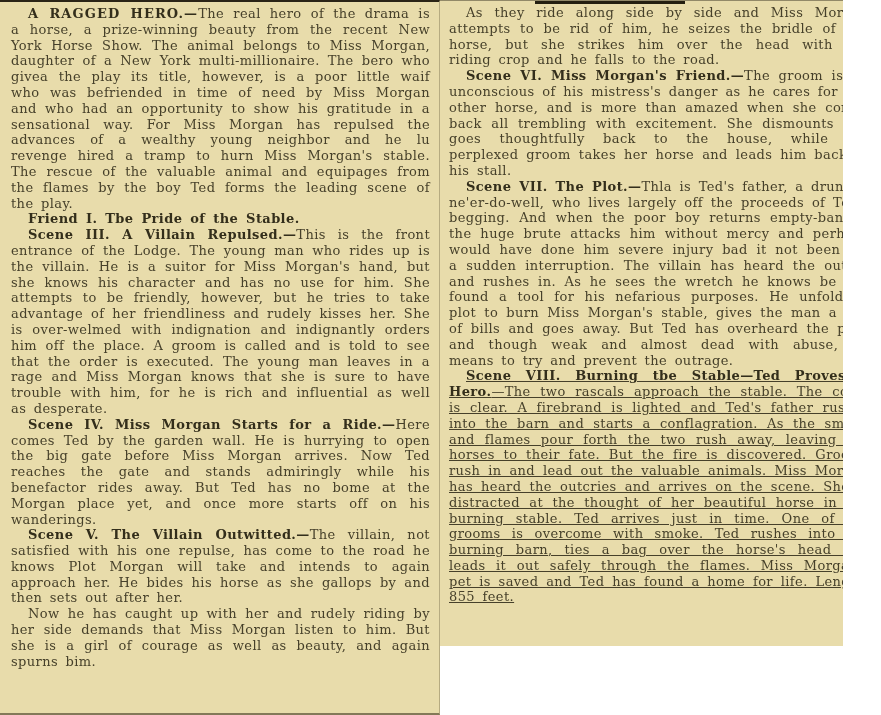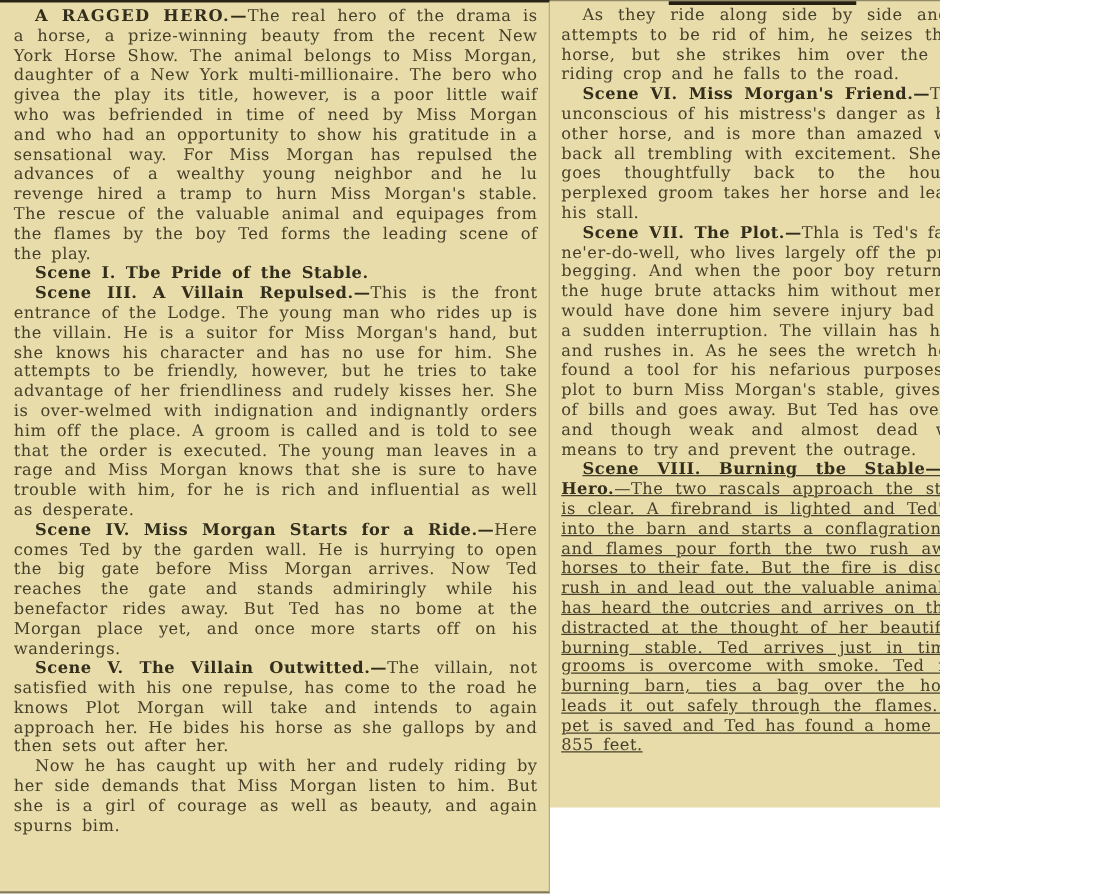--- a/index.html
+++ b/index.html
@@ -1,18 +1,18 @@
 <!DOCTYPE html>
 <html><head>
 <meta charset="utf-8">
 <style>
   html,body{margin:0;padding:0;background:#ffffff;}
   .page{
     position:relative;
-    width:752px;height:715px;
+    width:843px;height:715px;
     background:#ffffff;
     font-family:"DejaVu Serif","Liberation Serif",serif;
     overflow:hidden;
   }
   .col{
     position:absolute;top:0;
     box-sizing:border-box;
     background:#e8dcab;
     color:#46402a;
   }
@@ -50,21 +50,21 @@
   .gap-sm{margin-top:5px;}
   .gap-md{margin-top:8px;text-decoration:underline;}
 </style>
 </head>
 <body>
 
 <div class="page">
 
   <div class="col col-left">
     <p class="first"><span class="lead">A RAGGED HERO.—</span><span>The real hero of the drama is a horse, a prize-winning beauty from the recent New York Horse Show. The animal belongs to Miss Morgan, daughter of a New York multi-millionaire. The bero who givea the play its title, however, is a poor little waif who was befriended in time of need by Miss Morgan and who had an opportunity to show his gratitude in a sensational way. For Miss Morgan has repulsed the advances of a wealthy young neighbor and he lu revenge hired a tramp to hurn Miss Morgan's stable. The rescue of the valuable animal and equipages from the flames by the boy Ted forms the leading scene of the play.</span></p>
-    <p class="gap-sm"><span class="lead">Scene I. Tbe Pride of the Stable.</span><span></span></p>
+    <p class="gap-sm"><span class="lead">Friend I. Tbe Pride of the Stable.</span><span></span></p>
     <p><span class="lead">Scene III. A Villain Repulsed.—</span><span>This is the front entrance of the Lodge. The young man who rides up is the villain. He is a suitor for Miss Morgan's hand, but she knows his character and has no use for him. She attempts to be friendly, however, but he tries to take advantage of her friendliness and rudely kisses her. She is over-welmed with indignation and indignantly orders him off the place. A groom is called and is told to see that the order is executed. The young man leaves in a rage and Miss Morgan knows that she is sure to have trouble with him, for he is rich and influential as well as desperate.</span></p>
     <p><span class="lead">Scene IV. Miss Morgan Starts for a Ride.—</span><span>Here comes Ted by the garden wall. He is hurrying to open the big gate before Miss Morgan arrives. Now Ted reaches the gate and stands admiringly while his benefactor rides away. But Ted has no bome at the Morgan place yet, and once more starts off on his wanderings.</span></p>
     <p><span class="lead">Scene V. The Villain Outwitted.—</span><span>The villain, not satisfied with his one repulse, has come to the road he knows Plot Morgan will take and intends to again approach her. He bides his horse as she gallops by and then sets out after her.</span></p>
     <p><span class="lead"></span><span>Now he has caught up with her and rudely riding by her side demands that Miss Morgan listen to him. But she is a girl of courage as well as beauty, and again spurns bim.</span></p>
   </div>
 
   <div class="col col-right">
     <div class="top-strip"></div>
     <div class="edge-strip"></div>
     <p><span class="lead"></span><span>As they ride along side by side and Miss Morgan attempts to be rid of him, he seizes the bridle of her horse, but she strikes him over the head with her riding crop and he falls to the road.</span></p>

